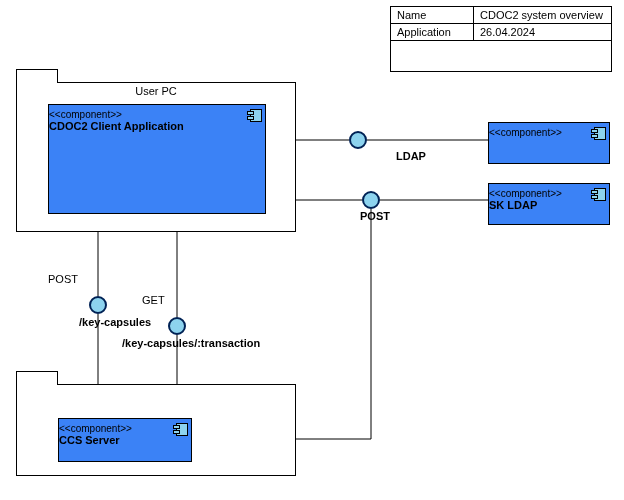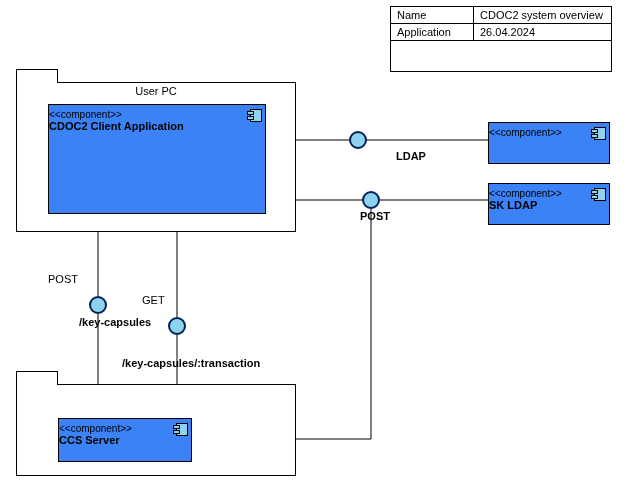--- a/index.html
+++ b/index.html
@@ -209,15 +209,15 @@
 
   <div class="iface" style="left:362px; top:191px;"></div>
   <div class="label" style="left:360px; top:210px;">POST</div>
 
   <div class="iface" style="left:89px; top:296px;"></div>
   <div class="small-label" style="left:48px; top:273px;">POST</div>
   <div class="label" style="left:35px; top:316px;margin-left:44px;">/key-capsules</div>
 
   <div class="iface" style="left:168px; top:317px;"></div>
   <div class="small-label" style="left:142px; top:294px;">GET</div>
-  <div class="label" style="left:122px; top:357px;">/key-capsules/:transaction</div>
+  <div class="label" style="left:122px; top:337px;">/key-capsules/:transaction</div>
 
 </div>
 
 </body></html>

